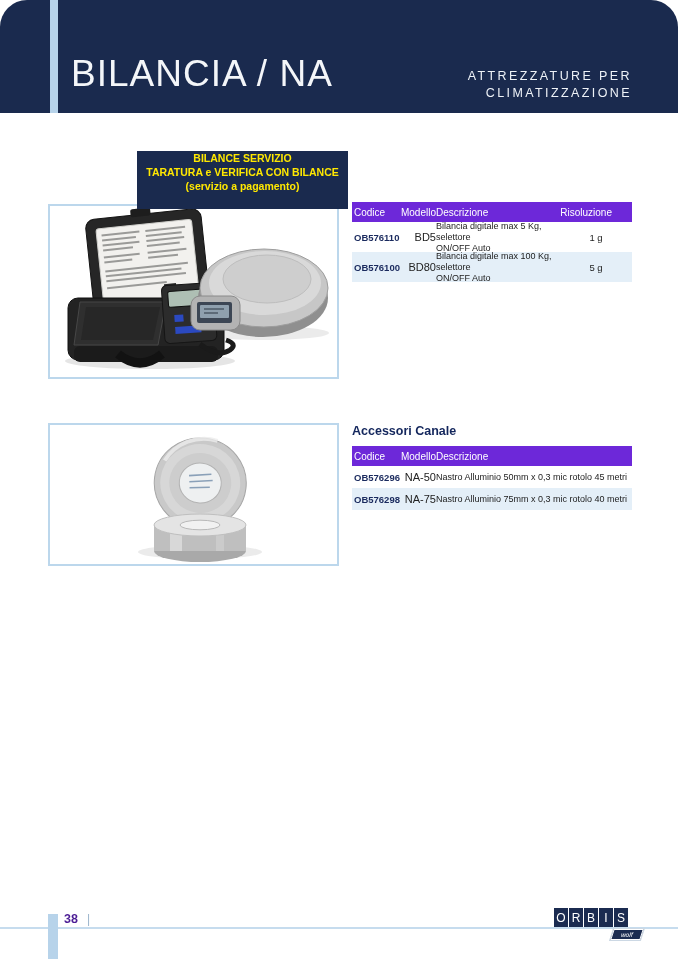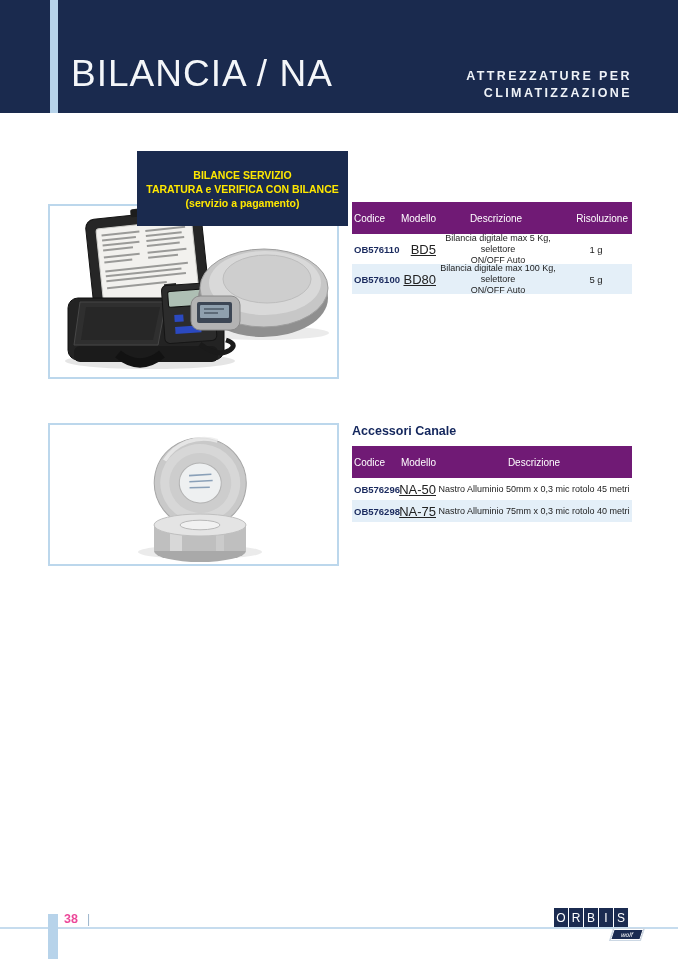--- a/index.html
+++ b/index.html
@@ -1,62 +1,62 @@
 <!DOCTYPE html>
 <html><head>
 <meta charset="utf-8">
 <style>
   html,body{margin:0;padding:0;background:#fff;}
   .page{position:relative;width:678px;height:959px;background:#fff;overflow:hidden;
-        font-family:"Liberation Sans",sans-serif;}
+        font-family:"Liberation Sans",sans-serif;border-radius:27px;}
 
   
   .header{position:absolute;left:0;top:0;width:678px;height:113px;background:#1a2a4e;}
   .header-stripe{position:absolute;left:50px;top:0;width:8px;height:113px;background:#b7d3ea;}
   .page-title{position:absolute;left:71px;top:52px;color:#f4f6f9;font-size:37px;
               font-weight:400;letter-spacing:1px;line-height:44px;}
   .category{position:absolute;right:46px;top:68px;text-align:right;color:#eef2f7;
-            font-size:12.5px;font-weight:bold;letter-spacing:2.4px;line-height:16.5px;}
+            font-size:12.5px;font-weight:normal;letter-spacing:2.4px;line-height:16.5px;}
 
   
   .banner{position:absolute;left:137px;top:151px;width:211px;height:58px;background:#1a2a4e;
           color:#ffe800;font-size:10.5px;font-weight:bold;text-align:center;line-height:14px;
-          padding-top:17px;z-index:3;}
+          padding-top:0;z-index:3;}
 
   
   .imgbox{position:absolute;left:48px;width:287px;background:#fff;border:2px solid #bcd7ec;z-index:2;}
   .imgbox1{top:204px;height:171px;}
   .imgbox2{top:423px;height:139px;}
 
   
   .tbl{position:absolute;left:352px;width:280px;}
   .tbl1{top:202px;}
   .tbl2{top:424px;}
   .tbl-title{color:#13265c;font-size:12.5px;font-weight:bold;margin-bottom:8px;}
-  .thead{display:flex;align-items:center;height:32px;background:#701a75;color:#fff;
+  .thead{display:flex;align-items:center;height:20px;background:#6d28d9;color:#fff;
          font-size:10px;padding-left:2px;}
   .trow{display:flex;align-items:center;padding-left:2px;}
   .trow.h30{height:30px;}
   .trow.h22{height:22px;}
   .trow.alt{background:#e4eff8;}
   .c-cod{width:43px;flex:none;}
   .c-mod{width:39px;flex:none;text-align:right;}
-  .c-desc{flex:1;min-width:0;text-align:center;}
+  .c-desc{flex:1;min-width:0;}
   .c-ris{width:72px;flex:none;}
-  .thead .c-ris{text-align:right;padding-right:4px;}
+  .thead .c-ris{text-align:right;padding-right:20px;}
   .trow .c-ris{text-align:center;}
   .code{color:#1a2a5e;font-weight:bold;font-size:9.5px;}
-  .mod{color:#222;font-size:13px;text-decoration:underline;}
+  .mod{color:#222;font-size:11px;}
   .desc{color:#1c1c1c;font-size:9px;line-height:11px;white-space:pre-line;}
   .ris{color:#1c1c1c;font-size:9.5px;}
 
   
   .footer-bar{position:absolute;left:48px;top:914px;width:10px;height:45px;background:#b7d3ea;}
   .footer-line{position:absolute;left:0;top:927px;width:678px;height:2px;background:#c6dcee;}
-  .page-num{position:absolute;left:64px;top:912px;color:#ec4899;font-size:12.5px;font-weight:bold;}
+  .page-num{position:absolute;left:64px;top:912px;color:#4c1d95;font-size:12.5px;font-weight:bold;}
   .page-num-pipe{position:absolute;left:87px;top:912px;color:#9ab4cc;font-size:12px;}
   .orbis{position:absolute;left:554px;top:908px;display:flex;gap:1px;z-index:4;}
   .orbis-tile{width:14px;height:19px;background:#1b2b50;color:#fff;font-size:12px;
               display:flex;align-items:center;justify-content:center;}
   .wolf{position:absolute;left:612px;top:929px;width:28px;height:9px;background:#1b2b50;
         border:1px solid #fff;outline:1px solid #ccd8e4;transform:skewX(-18deg);
         color:#fff;font-size:6.5px;line-height:9px;text-align:center;z-index:5;}
 </style>
 </head>
 <body>

